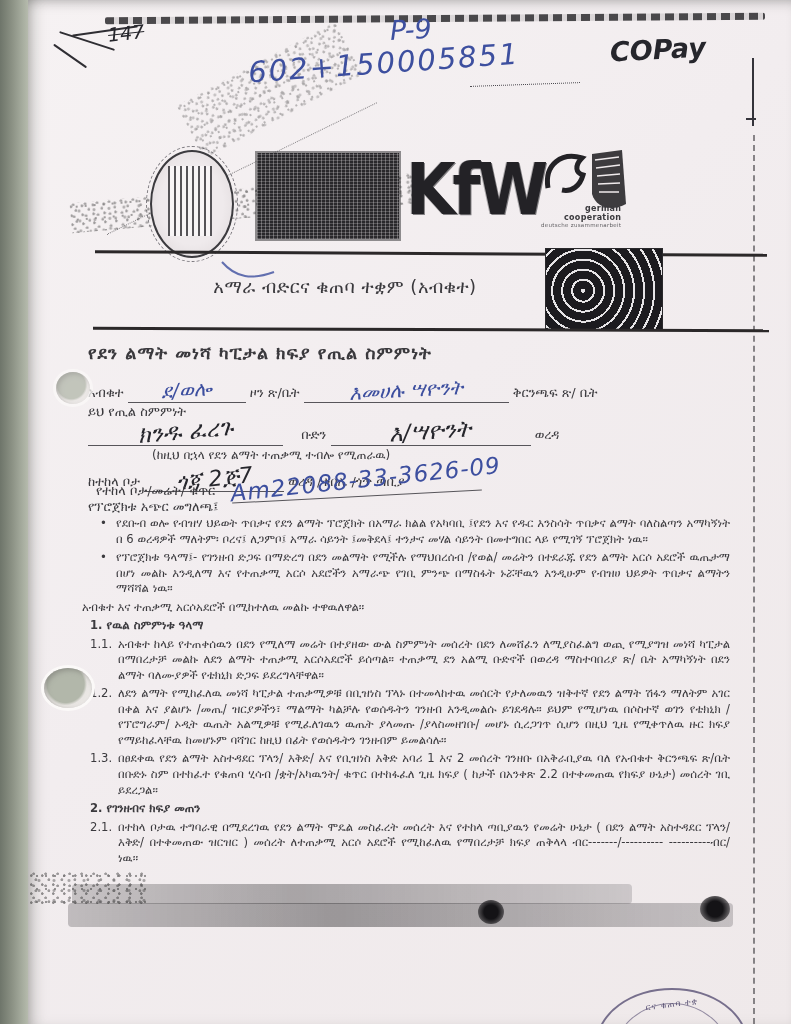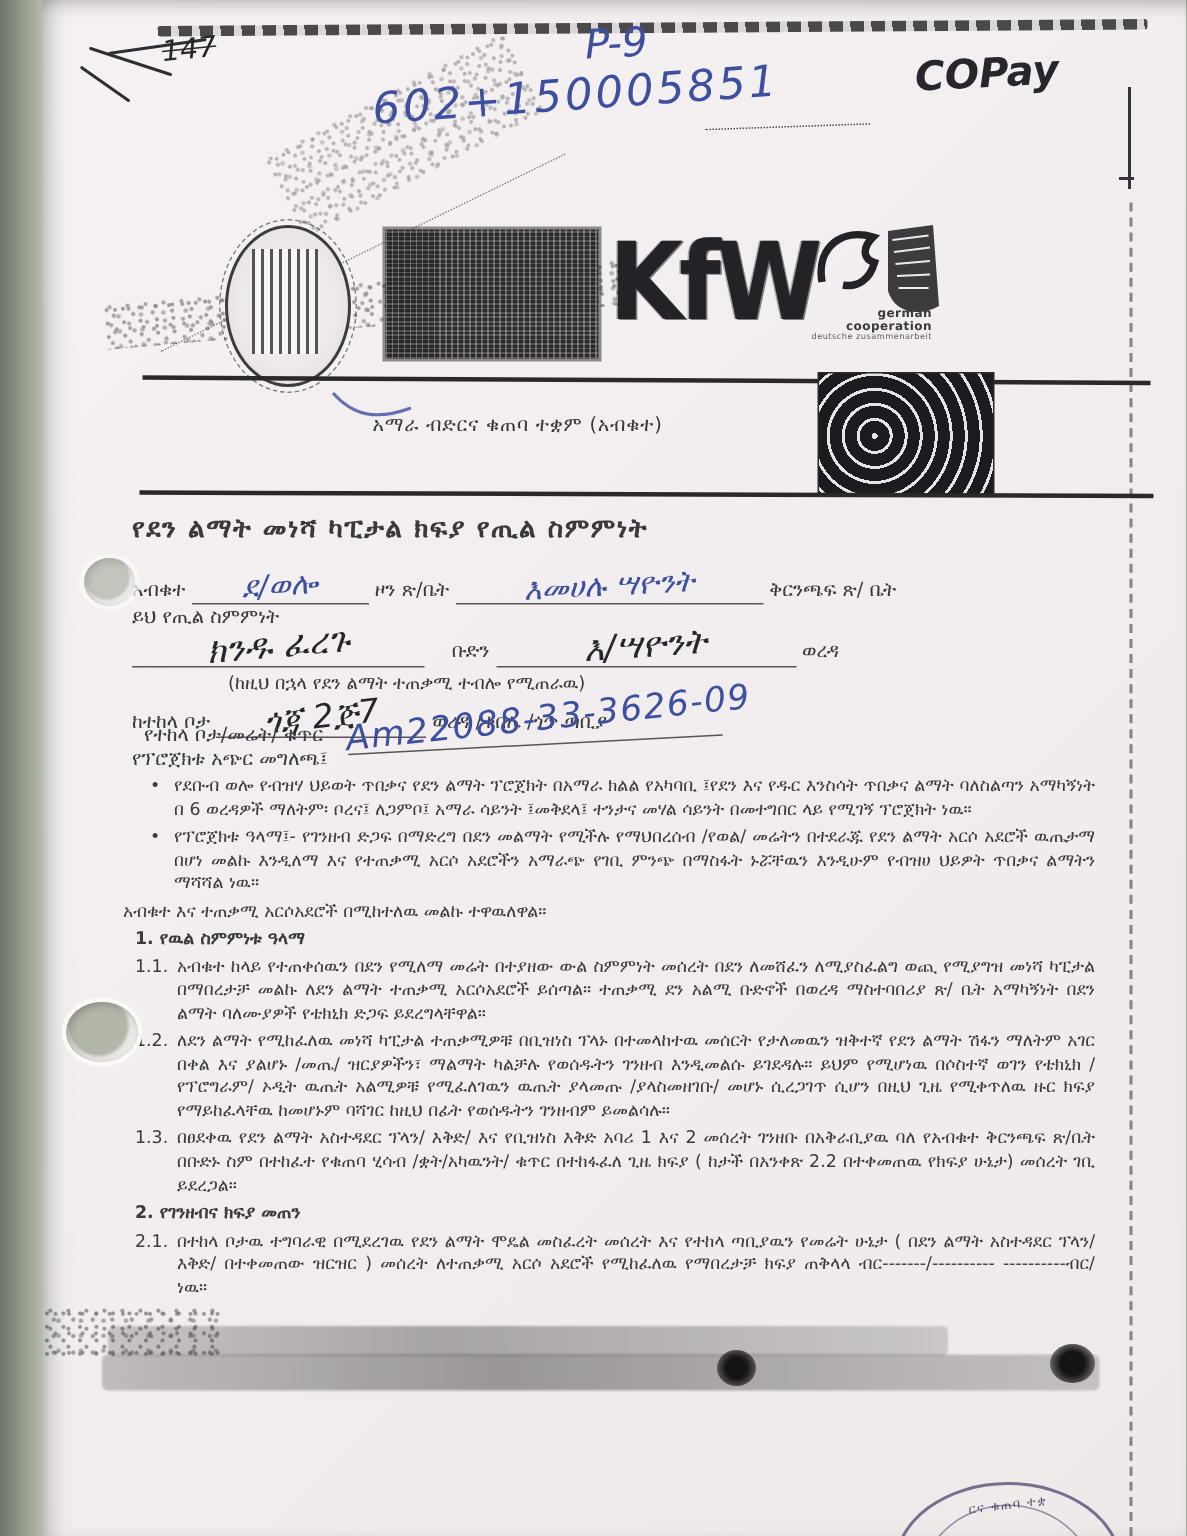--- a/index.html
+++ b/index.html
@@ -107,21 +107,21 @@
     <div>german</div>
     <div>cooperation</div>
     <div style="font-size:5.5px;font-weight:normal;opacity:.8">deutsche zusammenarbeit</div>
   </div>
 
   <div class="abs rule" style="left:95px;top:252px;width:672px;transform:rotate(.3deg);"></div>
   <div class="abs acsi-square" style="left:546px;top:249px;"></div>
   <svg class="abs" style="left:218px;top:258px;" width="60" height="24" viewBox="0 0 60 24">
     <path d="M4 4 C18 20 34 22 56 14" fill="none" stroke="#3d4f9f" stroke-width="2" opacity=".8"></path>
   </svg>
-  <div class="abs print" style="left:150px;top:276px;width:390px;text-align:center;font-size:13px;letter-spacing:.5px;">አማራ ብድርና ቁጠባ ተቋም (አብቁተ)</div>
+  <div class="abs print" style="left:150px;top:276px;width:390px;text-align:center;font-size:18px;letter-spacing:.5px;">አማራ ብድርና ቁጠባ ተቋም (አብቁተ)</div>
   <div class="abs rule" style="left:93px;top:328px;width:676px;transform:rotate(.2deg);"></div>
 
   <div class="abs print" style="left:88px;top:343px;font-size:17.5px;font-weight:600;letter-spacing:1px;">የደን ልማት መነሻ ካፒታል ክፍያ የጢል ስምምነት</div>
 
   <div class="abs print" style="left:88px;top:378px;font-size:13px;width:620px;">
     <span>አብቁተ</span>
     <span class="underfield" style="width:118px;"><span class="hw-blue" style="font-size:20px;display:inline-block;transform:rotate(-4deg);">ደ/ወሎ</span></span>
     <span>ዞን ጽ/ቤት</span>
     <span class="underfield" style="width:205px;"><span class="hw-blue" style="font-size:20px;display:inline-block;transform:rotate(-3deg);">እመሀሉ ሣዮንት</span></span>
     <span>ቅርንጫፍ ጽ/ ቤት</span>

